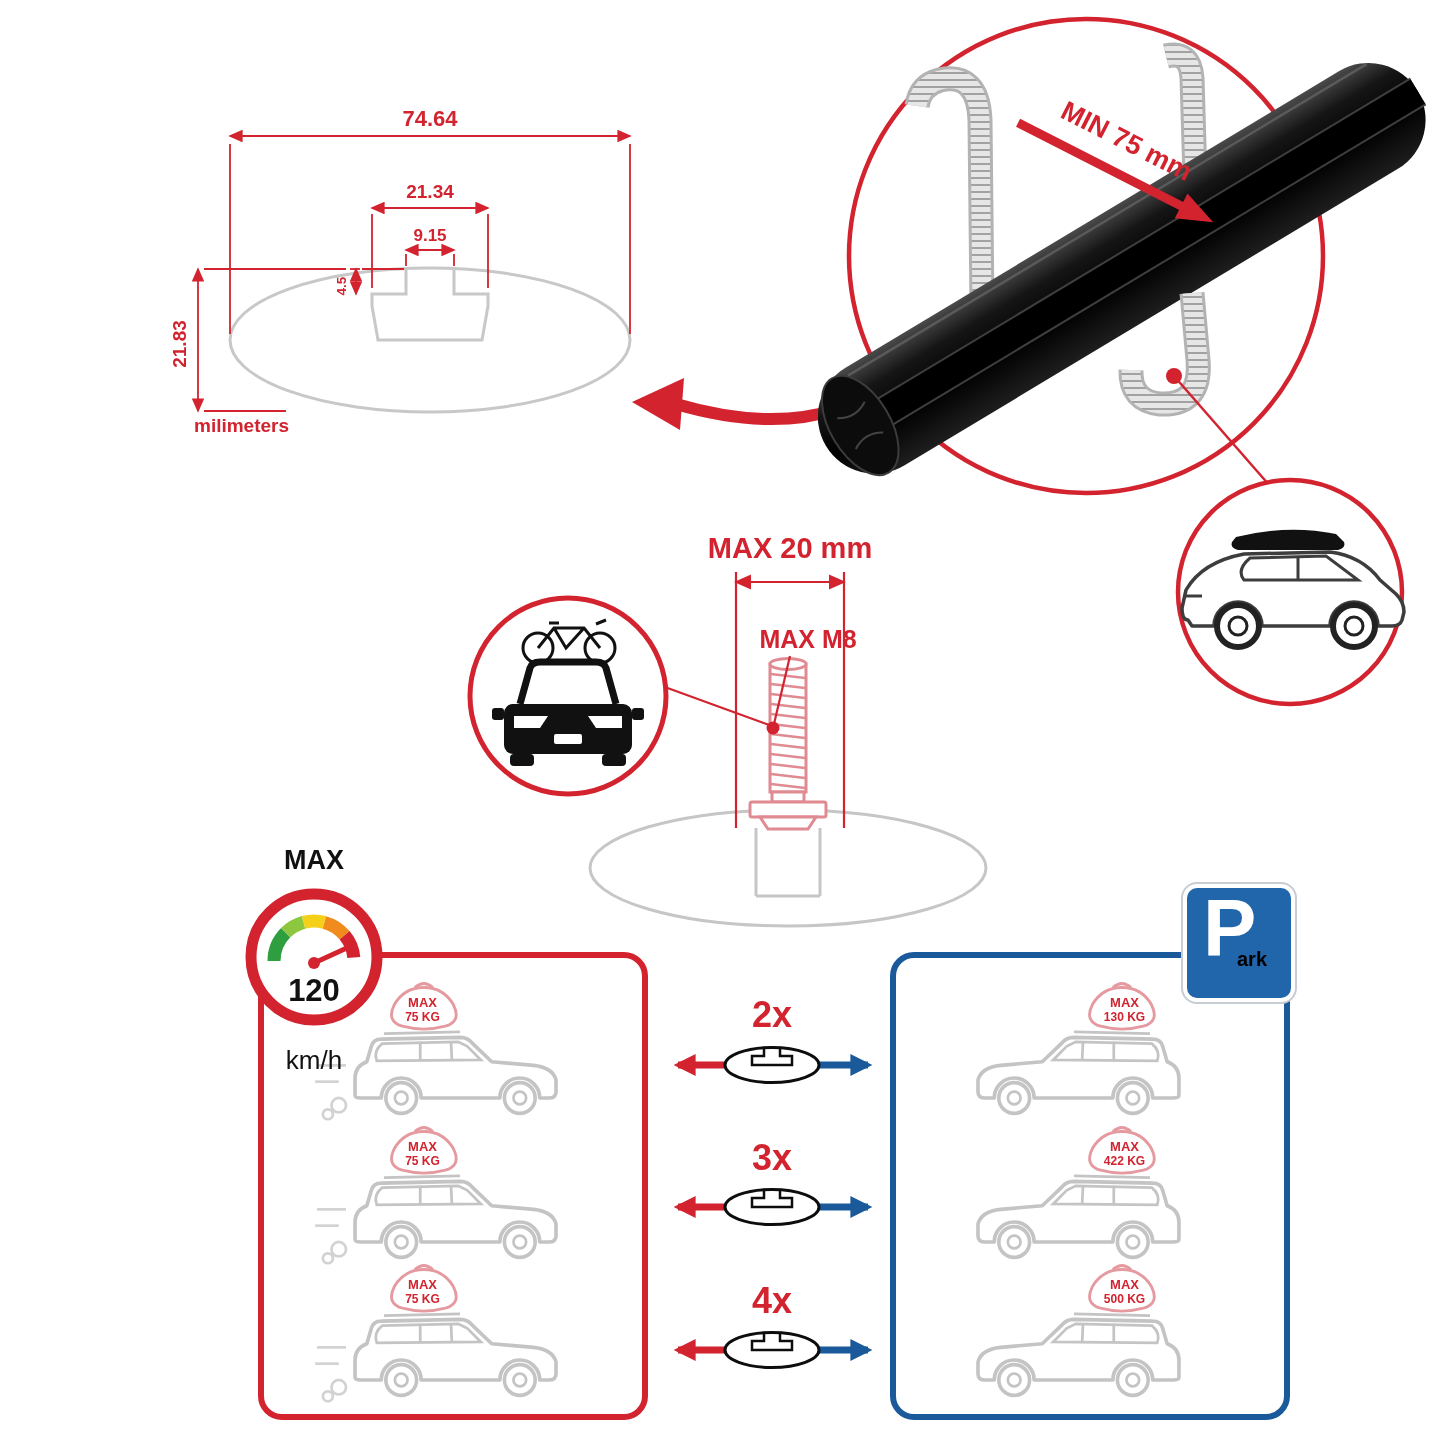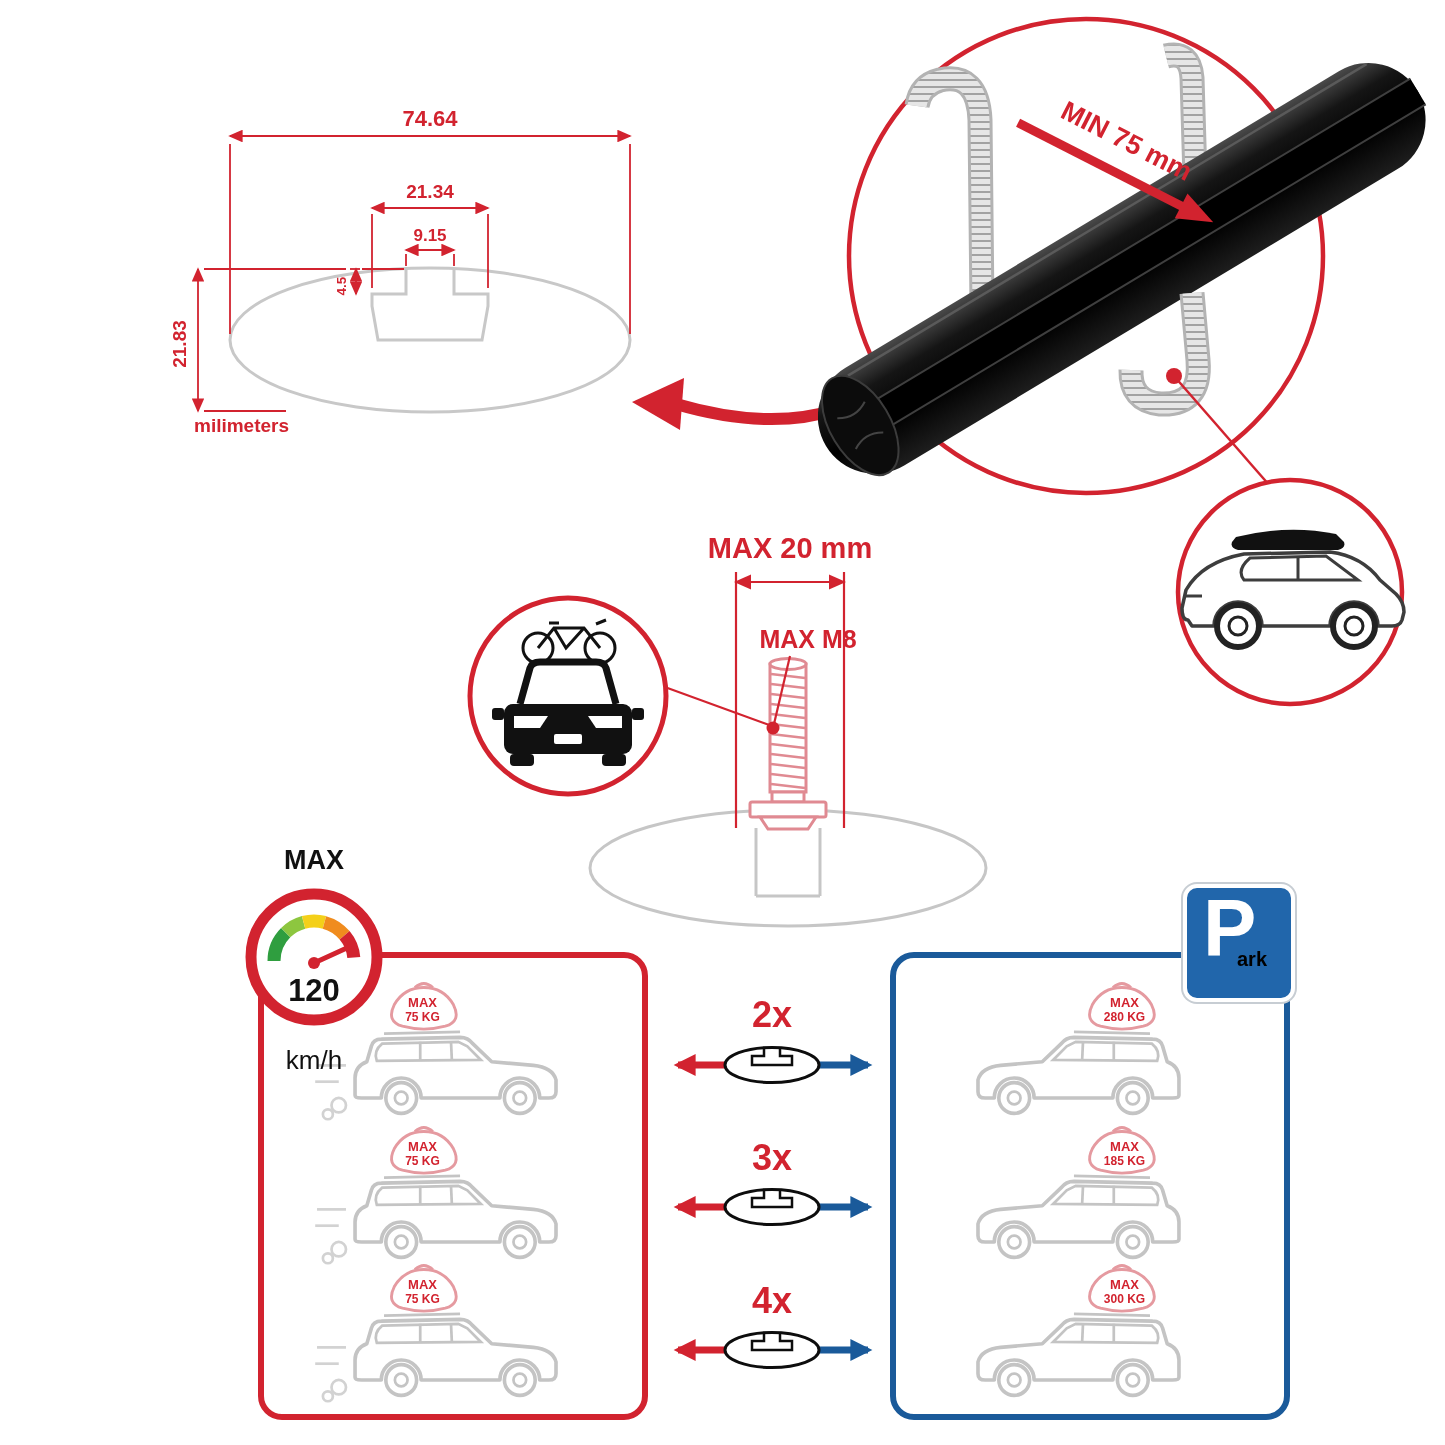--- a/index.html
+++ b/index.html
@@ -330,41 +330,41 @@
 
   <div class="car-block" style="left:938px;top:964px">
     <svg viewBox="0 0 300 190">
       <use href="#cargo-art" x="143" y="14" width="100" height="64"></use>
       <g transform="translate(300,0) scale(-1,1)">
         <use href="#car-art" x="10" y="46" width="280" height="140"></use>
       </g>
     </svg>
     <div class="cargo-label" style="left:138px;top:32px;width:97px">
       <span class="l1">MAX</span>
-      <span class="l2">280 KG</span>
+      <span class="l2">130 KG</span>
     </div>
   </div>
   <div class="car-block" style="left:938px;top:1108px">
     <svg viewBox="0 0 300 190">
       <use href="#cargo-art" x="143" y="14" width="100" height="64"></use>
       <g transform="translate(300,0) scale(-1,1)">
         <use href="#car-art" x="10" y="46" width="280" height="140"></use>
       </g>
     </svg>
     <div class="cargo-label" style="left:138px;top:32px;width:97px">
       <span class="l1">MAX</span>
-      <span class="l2">185 KG</span>
+      <span class="l2">422 KG</span>
     </div>
   </div>
   <div class="car-block" style="left:938px;top:1246px">
     <svg viewBox="0 0 300 190">
       <use href="#cargo-art" x="143" y="14" width="100" height="64"></use>
       <g transform="translate(300,0) scale(-1,1)">
         <use href="#car-art" x="10" y="46" width="280" height="140"></use>
       </g>
     </svg>
     <div class="cargo-label" style="left:138px;top:32px;width:97px">
       <span class="l1">MAX</span>
-      <span class="l2">300 KG</span>
+      <span class="l2">500 KG</span>
     </div>
   </div>
 
 </div>
 
 </body></html>

